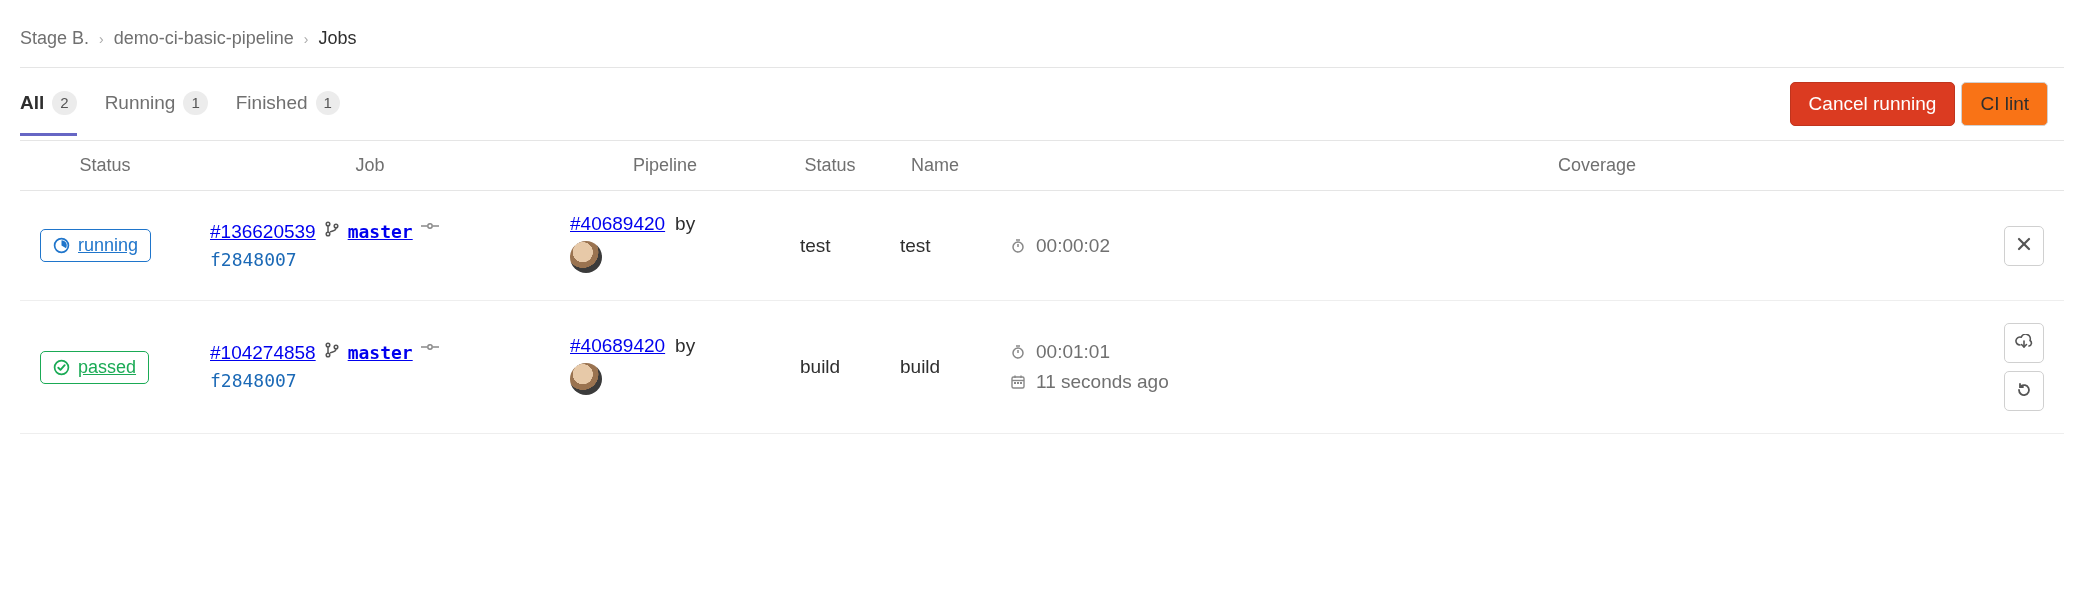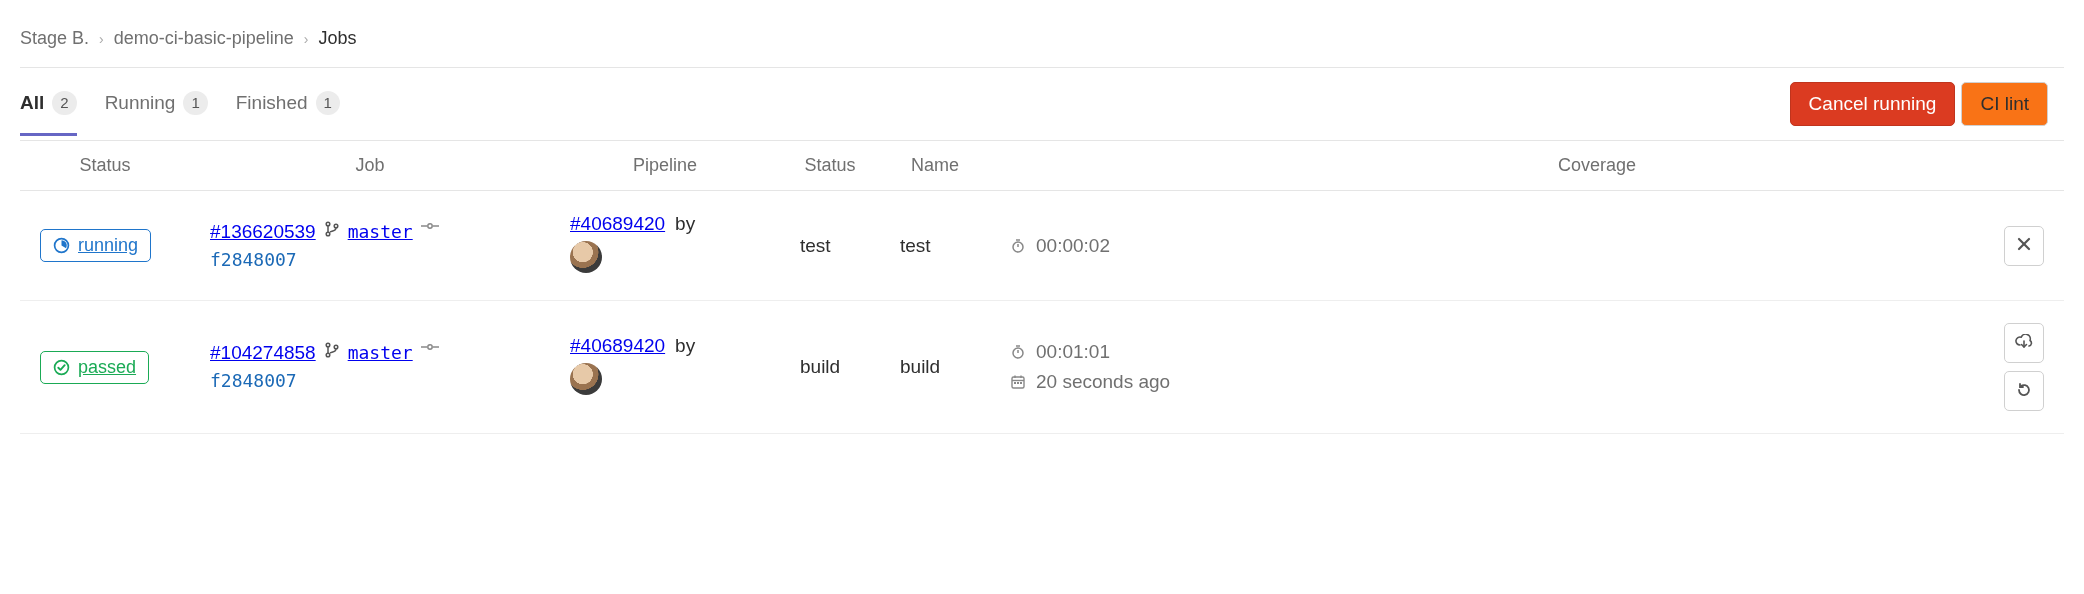--- a/index.html
+++ b/index.html
@@ -53,21 +53,21 @@
     padding: 22px 20px; border-bottom: 1px solid #eee; vertical-align: middle;
     font-size: 19px; color: #2e2e2e;
   }
   .status-pill {
     display: inline-flex; align-items: center; gap: 8px;
     border: 1.5px solid; border-radius: 5px; padding: 5px 12px; font-size: 18px;
   }
   .status-running { color: #1f75cb; border-color: #1f75cb; }
   .status-passed  { color: #1aaa55; border-color: #1aaa55; }
   .mono { font-family: ui-monospace, SFMono-Regular, Menlo, Consolas, monospace; font-size: 18px; }
-  .branch { font-weight: 400; }
+  .branch { font-weight: 700; }
   .link { color: #1b69b6; text-decoration: none; }
   .job-line { display: flex; align-items: flex-start; gap: 8px; flex-wrap: wrap; }
   .pipe-line { display: flex; align-items: center; gap: 10px; flex-wrap: wrap; }
   .avatar {
     width: 32px; height: 32px; border-radius: 50%;
     background: radial-gradient(circle at 40% 35%, #e7c9a8 0 35%, #9a7350 36% 55%, #3b3b3b 56% 100%);
     display: inline-block; margin-top: 6px;
   }
   .icon-inline { display: inline-flex; align-items: center; }
   .time-stack { display: flex; flex-direction: column; gap: 8px; color: #707070; }
@@ -266,21 +266,21 @@
               <svg width="16" height="16" viewBox="0 0 16 16" fill="none" stroke="#888" stroke-width="1.4">
                   <rect x="2" y="3" width="12" height="11" rx="1.5"></rect>
                   <line x1="2" y1="6.5" x2="14" y2="6.5"></line>
                   <line x1="5" y1="1.5" x2="5" y2="4"></line>
                   <line x1="11" y1="1.5" x2="11" y2="4"></line>
                   <rect x="4" y="8" width="2" height="2" fill="#888" stroke="none"></rect>
                   <rect x="7" y="8" width="2" height="2" fill="#888" stroke="none"></rect>
                   <rect x="10" y="8" width="2" height="2" fill="#888" stroke="none"></rect>
                 </svg>
             </span>
-            <span>20 seconds ago</span>
+            <span>11 seconds ago</span>
           </div>
         </div>
       </td>
       <td></td>
       <td>
         <div class="row-actions">
           <button class="icon-btn">
             <span>
               <svg width="18" height="16" viewBox="0 0 18 16" fill="none" stroke="#555" stroke-width="1.6" stroke-linecap="round" stroke-linejoin="round">
                   <path d="M5 11a4 4 0 1 1 1.2-7.8A4.5 4.5 0 0 1 15 6.5 3 3 0 0 1 14 12"></path>

